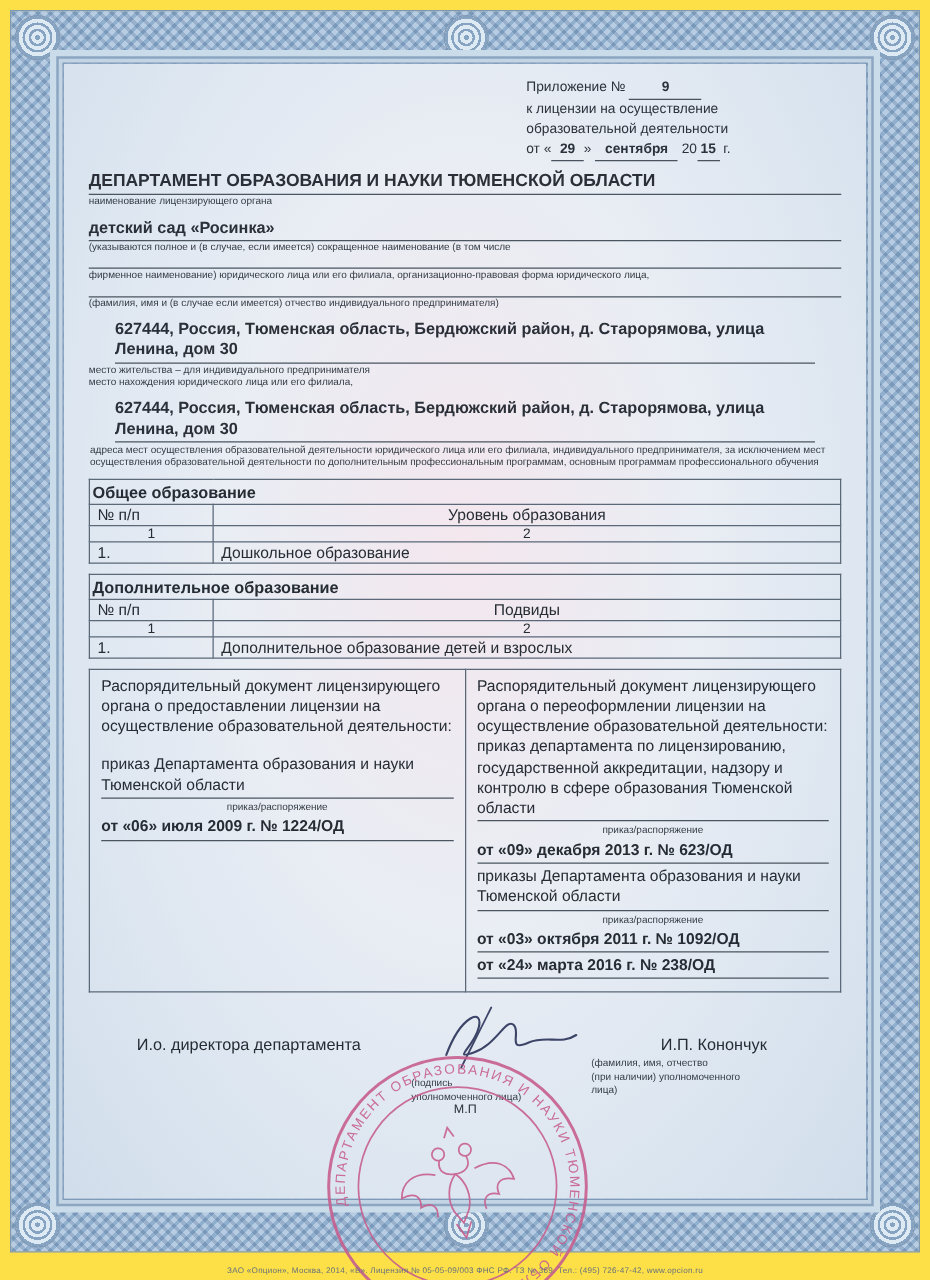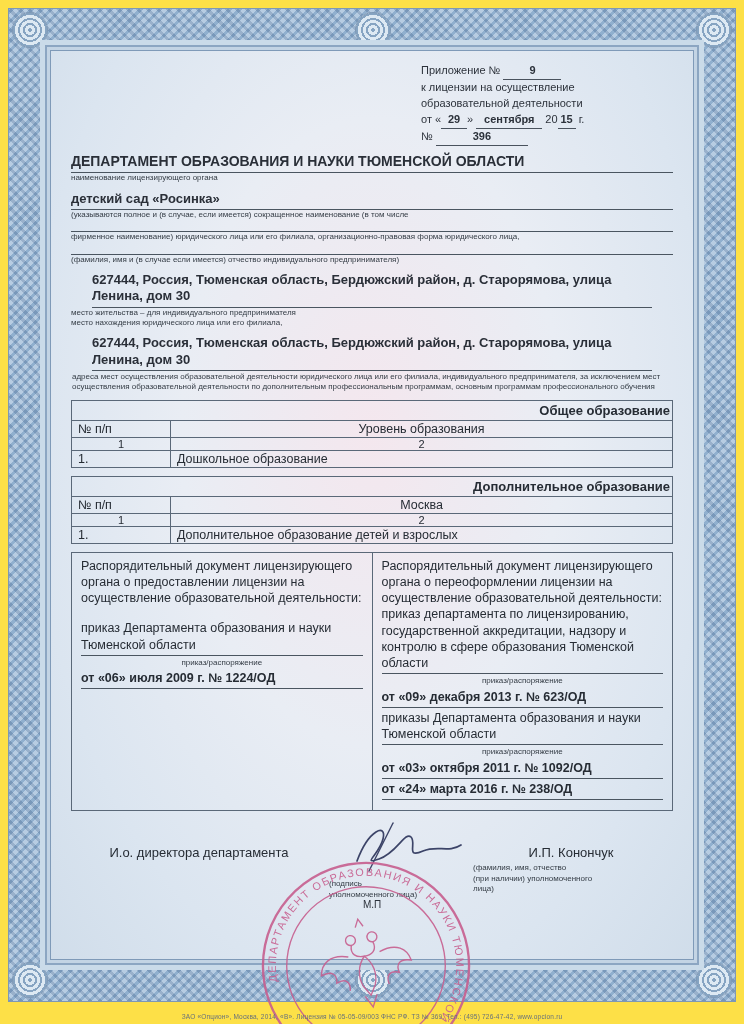--- a/index.html
+++ b/index.html
@@ -28,21 +28,21 @@
   .u-app{min-width:58px}.u-day{min-width:26px}.u-mon{min-width:66px}.u-yr{min-width:18px}.u-no{min-width:92px}
   
   .val{font-weight:bold;font-size:13px;border-bottom:1px solid #4a5560;
        padding-bottom:2px;line-height:1.25;}
   .cap{font-size:8px;line-height:1.3;text-align:left;color:#333b44;white-space:pre-line;}
   .blank{border-bottom:1px solid #4a5560;height:11px;}
   .sec{margin-top:7px;}
   
   table{width:100%;border-collapse:collapse;}
   .edu td{border:1px solid #5a6878;font-size:12.5px;padding:1px 6px;color:#262c34;}
-  .edu .tt{font-weight:bold;text-align:right;font-size:13px;padding:2px;}
+  .edu .tt{font-weight:bold;text-align:left;font-size:13px;padding:2px;}
   .edu .c-num{width:86px;}
   .edu .idx{text-align:center;font-size:11px;padding:0;}
   
   .orders td{border:1px solid #5a6878;vertical-align:top;width:50%;
              padding:5px 9px 8px;font-size:12.5px;line-height:1.3;color:#262c34;}
   .rule{border-bottom:1px solid #4a5560;padding-bottom:2px;margin-bottom:2px;}
   .doc{font-weight:bold;}
   .o-cap{font-size:8px;text-align:center;margin:2px 0;color:#333b44;}
   .gap{height:8px;}
   
@@ -83,24 +83,20 @@
         <span class="u u-app">9</span>
       </div>
       <div>к лицензии на осуществление</div>
       <div>образовательной деятельности</div>
       <div>
         <span>от «</span><span class="u u-day">29</span><span>»</span>
         <span class="u u-mon">сентября</span>
         <span>20</span><span class="u u-yr">15</span>
         <span>г.</span>
       </div>
-      <div>
-        <span>№</span>
-        <span class="u u-no">396</span>
-      </div>
     </div>
 
     <div class="sec">
       <div class="val" style="font-size:14px;">ДЕПАРТАМЕНТ ОБРАЗОВАНИЯ И НАУКИ ТЮМЕНСКОЙ ОБЛАСТИ</div>
       <div class="cap">наименование лицензирующего органа</div>
     </div>
 
     <div class="sec">
       <div class="val">детский сад «Росинка»</div>
       <div class="cap">(указываются полное и (в случае, если имеется) сокращенное наименование (в том числе</div>
@@ -143,21 +139,21 @@
 
     <div class="gap"></div>
 
     <table class="edu">
       <tbody>
           <tr>
         <td class="tt" colspan="2">Дополнительное образование</td>
       </tr>
       <tr>
         <td class="c-num" style="text-align:left;">№ п/п</td>
-        <td style="text-align:center;">Москва</td>
+        <td style="text-align:center;">Подвиды</td>
       </tr>
       <tr>
         <td class="idx">1</td>
         <td class="idx">2</td>
       </tr>
       <tr>
         <td>1.</td>
         <td>Дополнительное образование детей и взрослых</td>
       </tr>
     </tbody>

